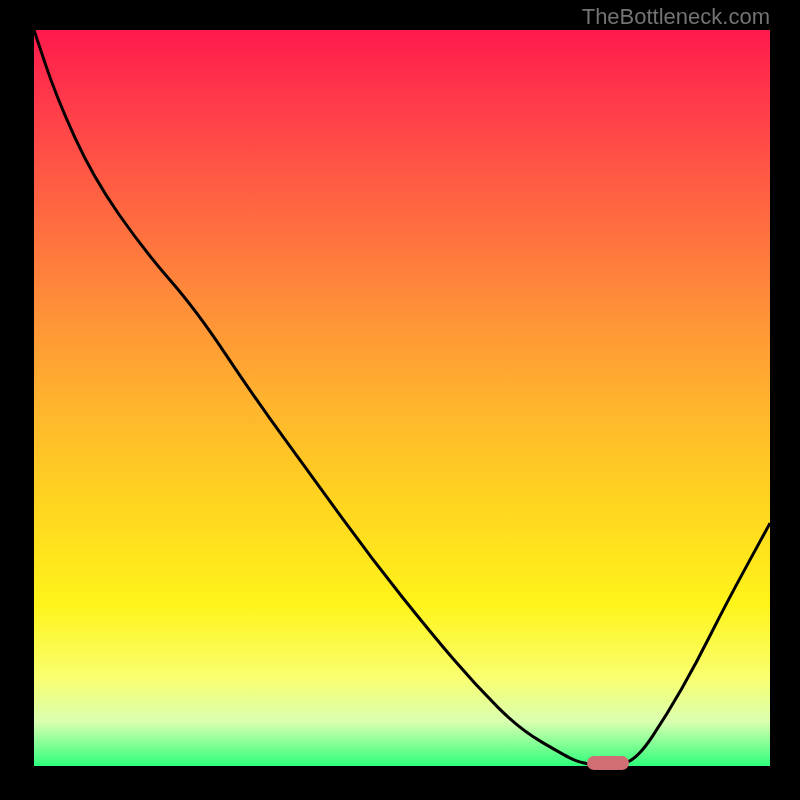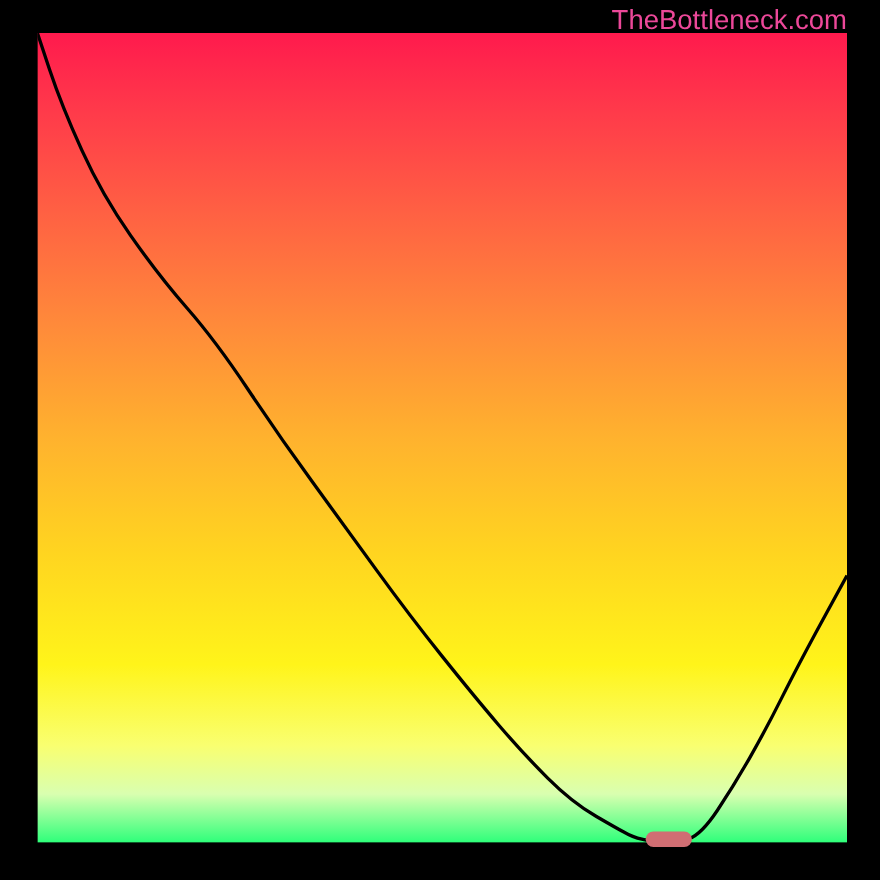--- a/index.html
+++ b/index.html
@@ -42,22 +42,22 @@
       #fff41a 78%,
       #f9ff70 88%,
       #d9ffb0 94%,
       #2eff7a 100%
     );
   }
   .attribution {
     position: absolute;
     top: 4px;
     right: 30px;
-    color: #ec4899;
-    font-size: 25px;
+    color: #737373;
+    font-size: 22px;
     font-weight: 500;
   }
   svg.curve {
     position: absolute;
     top: 30px;
     left: 34px;
     width: 736px;
     height: 736px;
   }
   .marker {

